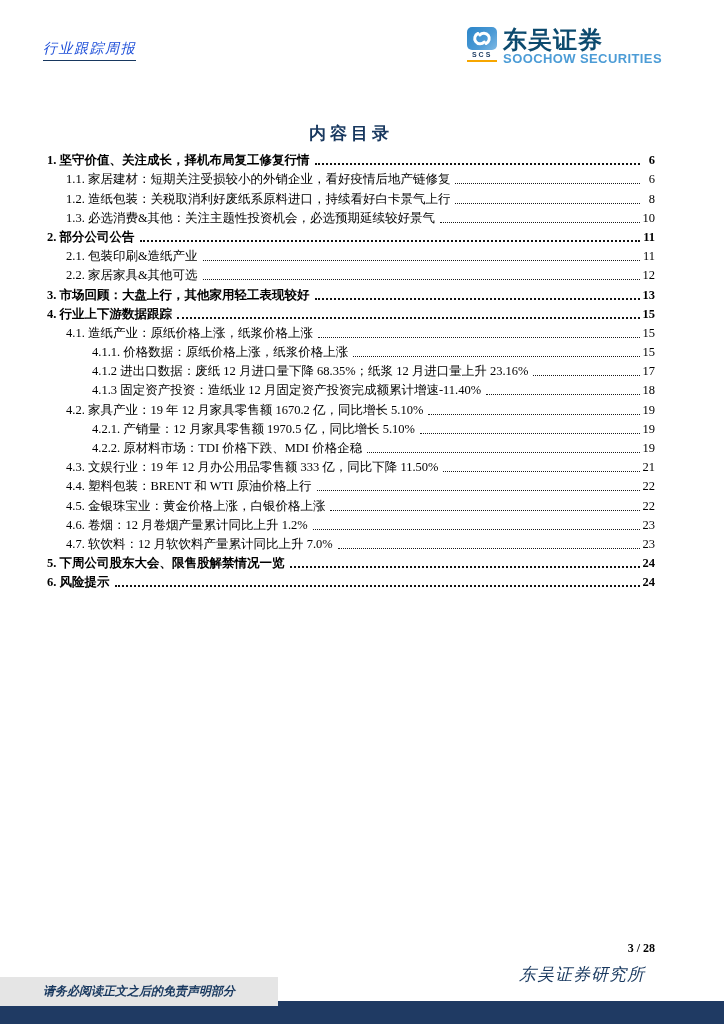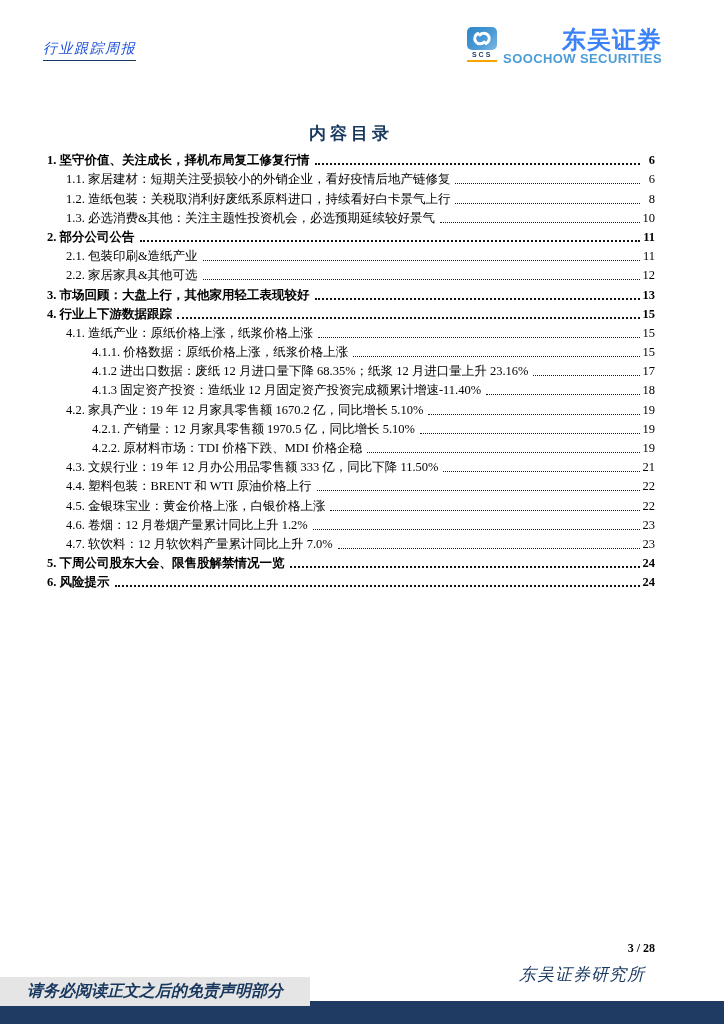--- a/index.html
+++ b/index.html
@@ -23,22 +23,22 @@
     background:linear-gradient(135deg,#2B85C8 0%,#4D9BD6 60%,#7FB9E4 100%);
     display:flex; align-items:center; justify-content:center;
   }
   .logo-scs {
     font-family:"Liberation Sans","DejaVu Sans",sans-serif;
     font-size:7px; font-weight:bold; color:#17375E; letter-spacing:2px;
     line-height:8px; margin-top:1px;
     border-bottom:2.5px solid #F7A600; padding-bottom:1px; width:100%; text-align:center;
   }
   .logo-cn {
-    font-size:24px; font-weight:bold; color:#3b82f6; letter-spacing:1px;
-    line-height:26px; font-family:"Liberation Sans","DejaVu Sans",sans-serif;text-align:right;
+    font-size:24px; font-weight:bold; color:#0c4a6e; letter-spacing:1px;
+    line-height:26px; font-family:"Liberation Sans","DejaVu Sans",sans-serif;
   }
   .logo-en {
     font-size:13px; font-weight:bold; color:#4C9CD6; letter-spacing:0.4px;
     line-height:10px; margin-top:1px; font-family:"Liberation Sans","DejaVu Sans",sans-serif;
   }
 
   
   .toc { position:absolute; left:47px; top:123px; width:608px; }
   .toc-title {
     font-size:17px; font-weight:bold; color:#17375E; text-align:center;
@@ -64,24 +64,24 @@
   
   .footer-pagenum {
     position:absolute; right:69px; top:941px;
     font-size:12px; font-weight:bold; color:#000;
   }
   .footer-institute {
     position:absolute; right:79px; top:963px;
     font-size:17px; color:#17375E; letter-spacing:1px; font-style:italic;
   }
   .footer-disclaimer {
-    position:absolute; left:0; top:977px; width:310px; height:29px;
+    position:absolute; left:0; top:977px; width:278px; height:29px;
     background:#E5E5E5; z-index:2;
     display:flex; align-items:center; justify-content:center;
-    font-size:16px; font-weight:bold; color:#17375E; font-style:italic;
+    font-size:12px; font-weight:bold; color:#17375E; font-style:italic;
   }
   .footer-bar {
     position:absolute; left:0; top:1001px; width:724px; height:23px;
     background:#1F3A63; z-index:1;
   }
 </style>
 </head>
 <body>
 
 <div class="page">

